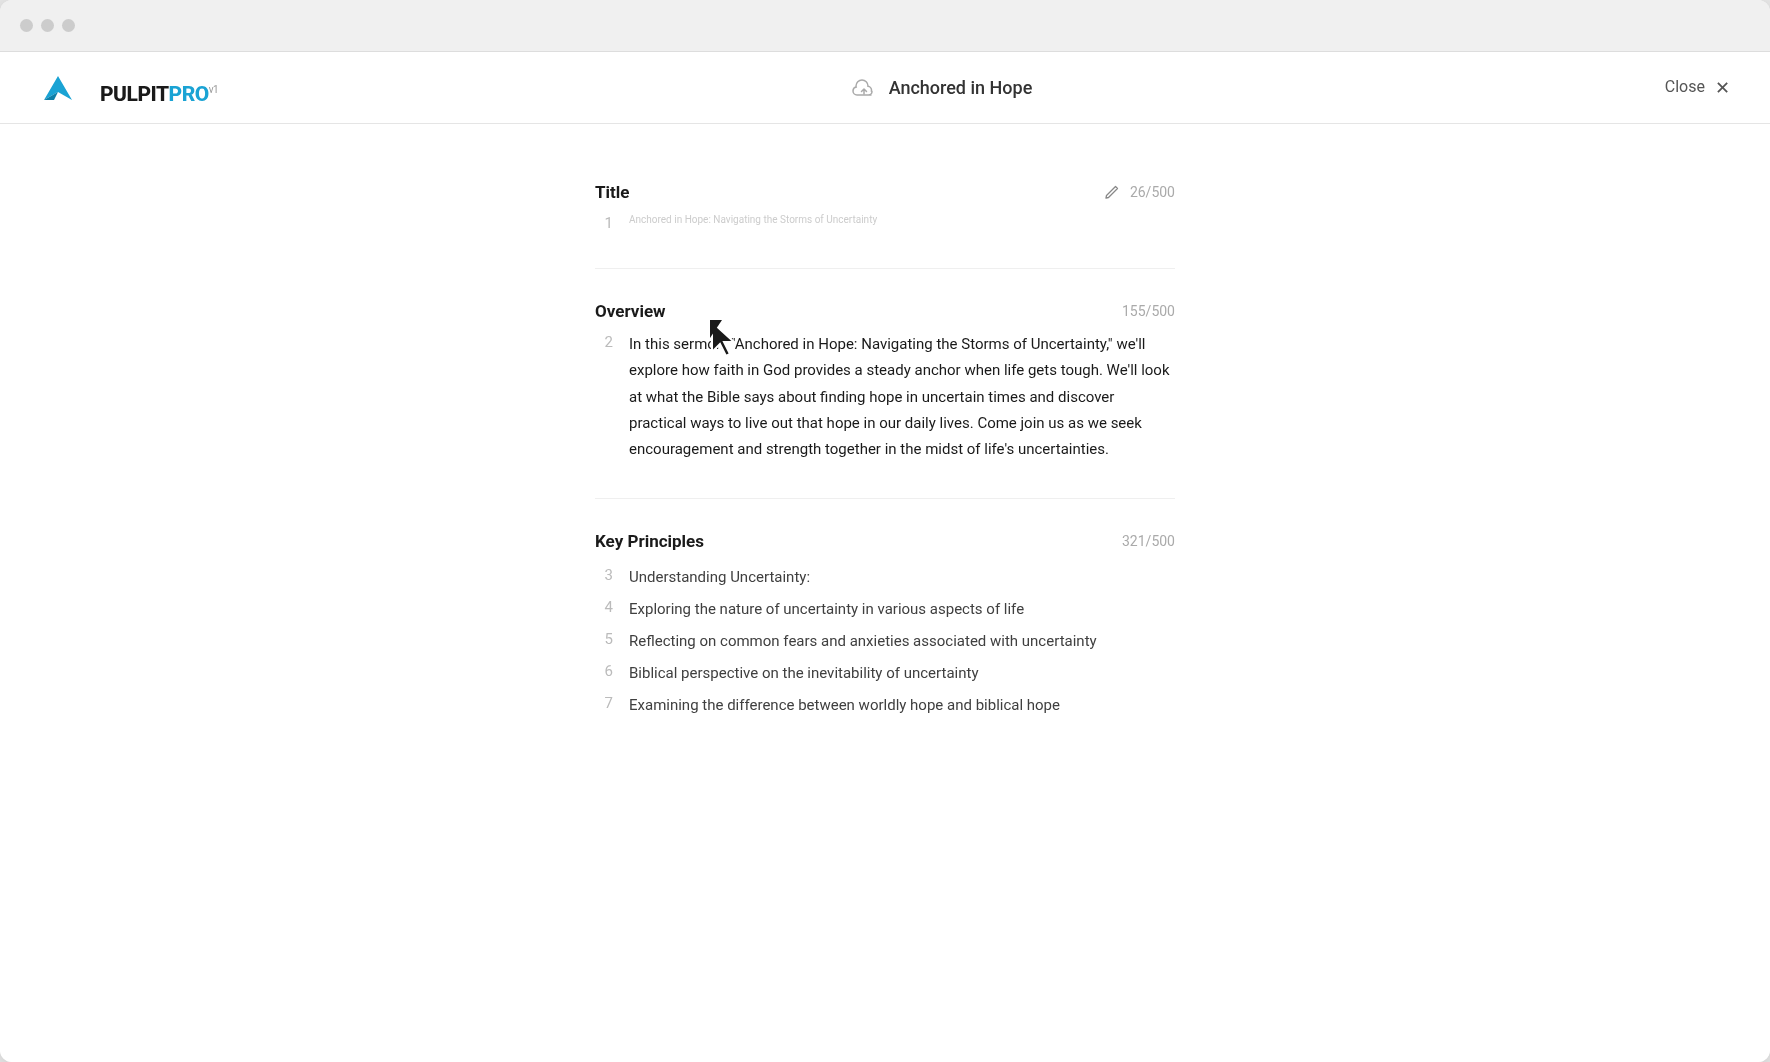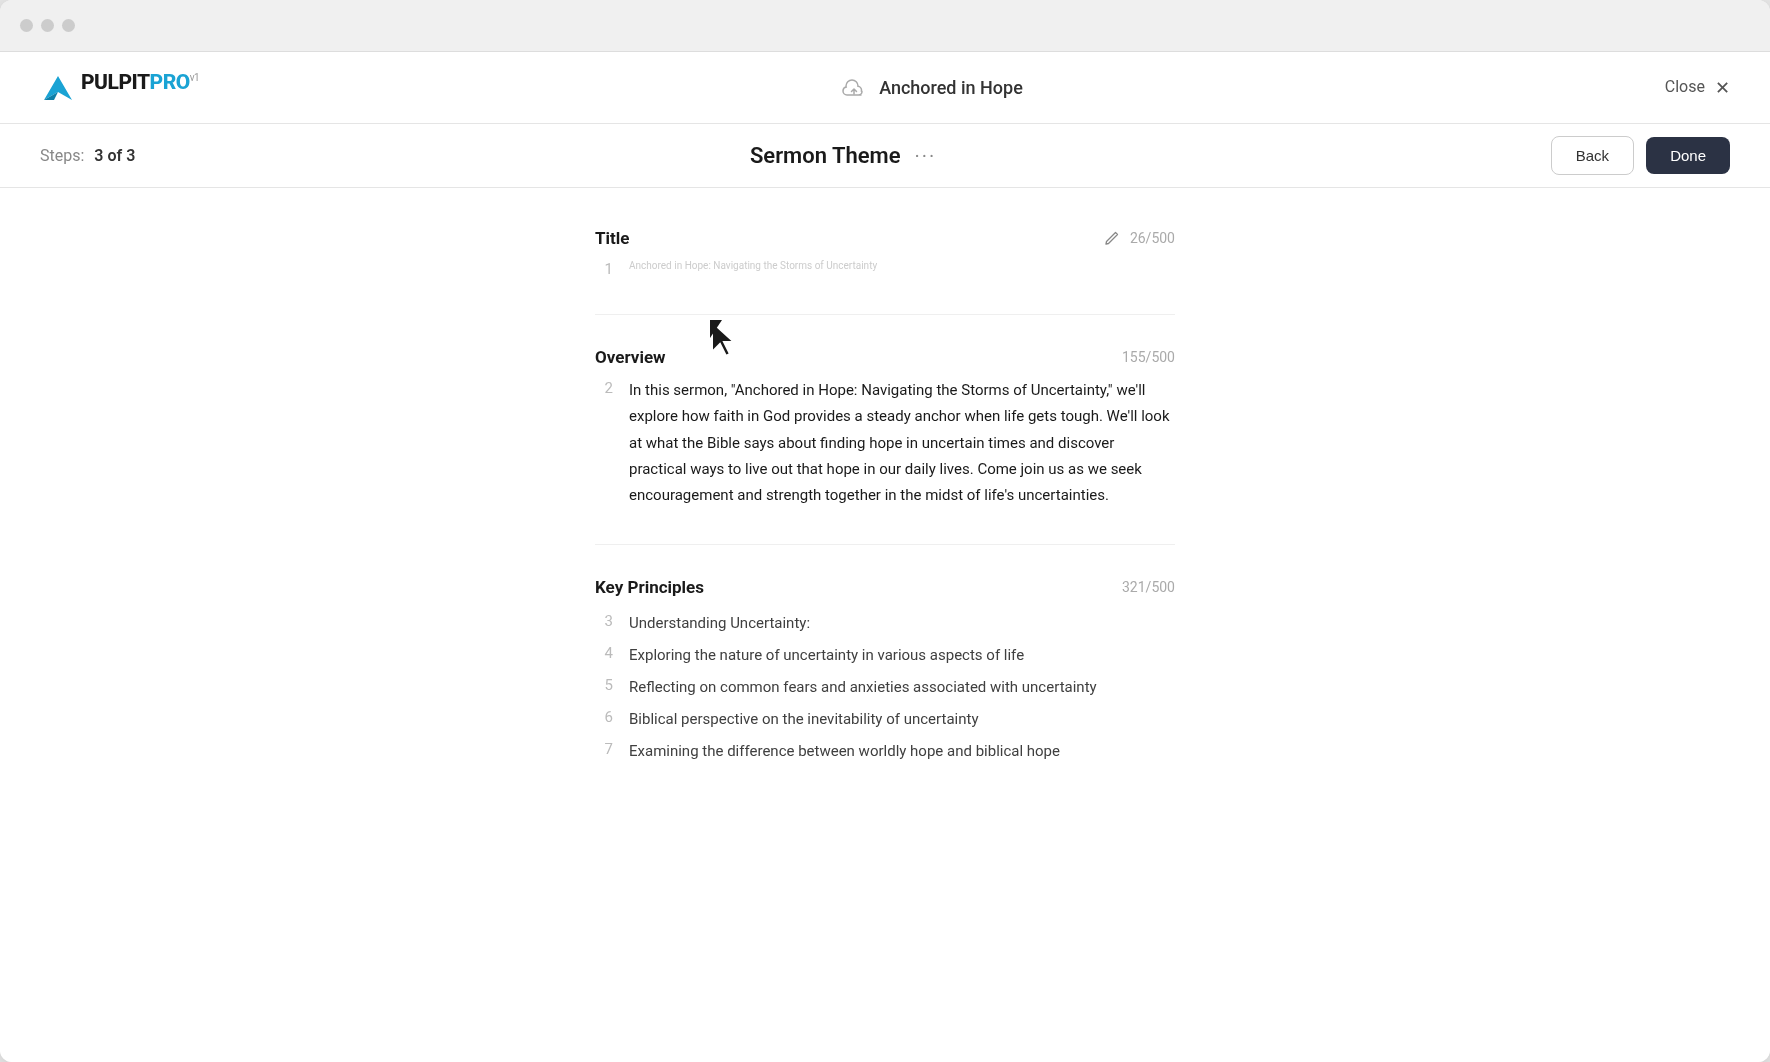--- a/index.html
+++ b/index.html
@@ -53,22 +53,22 @@
       display: flex;
       align-items: center;
       justify-content: space-between;
       padding: 0 40px;
       border-bottom: 1px solid #e5e5e5;
       flex-shrink: 0;
     }
 
     .logo-area {
       display: flex;
-      align-items: flex-start;
-      gap: 5px;
+      align-items: flex-end;
+      gap: 24px;
     }
 
     .header-center {
       display: flex;
       align-items: flex-start;
       gap: 12px;
     }
 
     .header-title {
       font-size: 18px;
@@ -162,21 +162,21 @@
     
     .content {
       flex: 1;
       overflow-y: auto;
       background: #fff;
       padding: 40px 0;
     }
 
     .content-inner {
       max-width: 620px;
-      margin: 0 auto;
+      margin: 18px auto;
       padding: 0 20px;
     }
 
     
     .section {
       margin-bottom: 36px;
     }
 
     .section-header {
       display: flex;
@@ -308,36 +308,20 @@
       </svg>
       <span class="header-title">Anchored in Hope</span>
     </div>
 
     <div class="header-right">
       <span style="cursor:pointer;font-size:16px;color:#555;">Close</span>
       <span style="cursor:pointer;font-size:18px;color:#555;margin-left:2px;">✕</span>
     </div>
   </div>
 
-  <div class="step-bar">
-    <div class="steps-info">
-      <span class="steps-label">Steps:</span>
-      <span class="steps-count">3 of 3</span>
-    </div>
-
-    <div class="step-center">
-      <span class="step-title">Sermon Theme</span>
-      <span class="dots-menu">···</span>
-    </div>
-
-    <div class="step-actions">
-      <button class="btn-back">Back</button>
-      <button class="btn-done">Done</button>
-    </div>
-  </div>
 
   <div class="content">
     <div class="content-inner">
 
       <div class="section">
         <div class="section-header">
           <span class="section-label">Title</span>
           <div style="display:flex;align-items:flex-start;gap:10px;">
 
             <svg width="16" height="16" viewBox="0 0 16 16" fill="none" style="cursor:pointer;">

